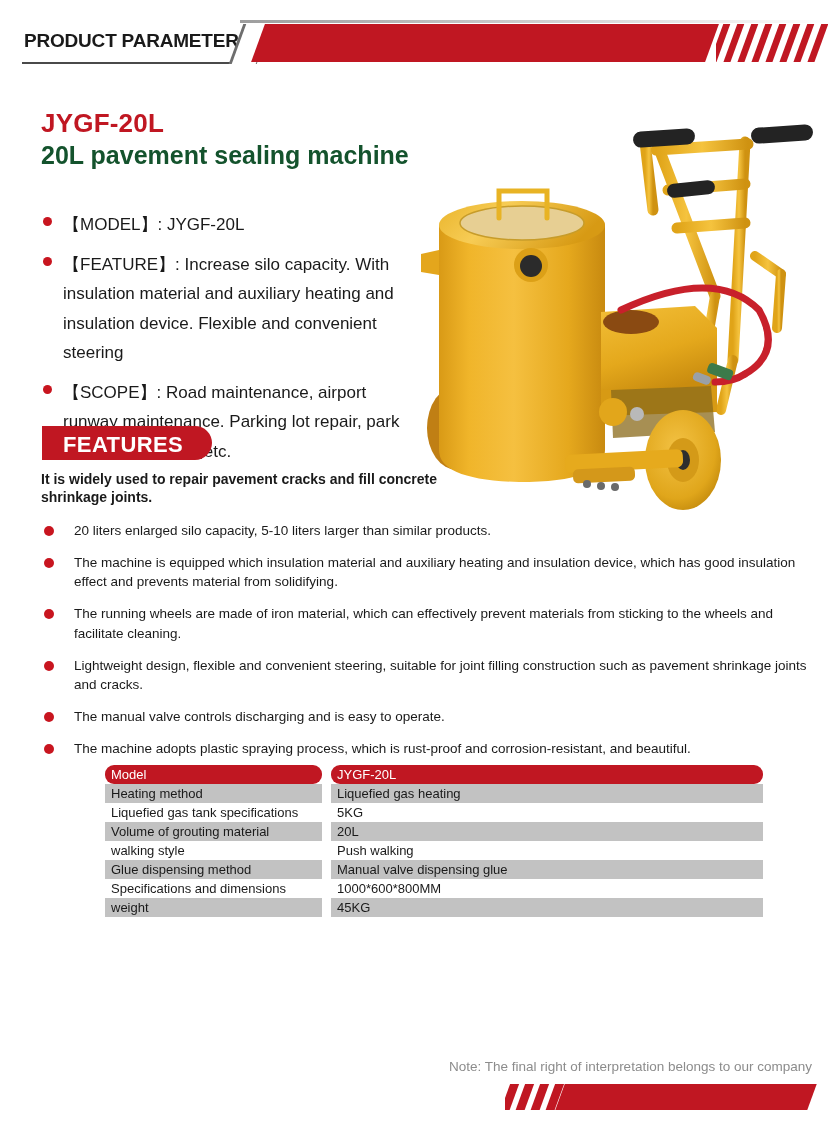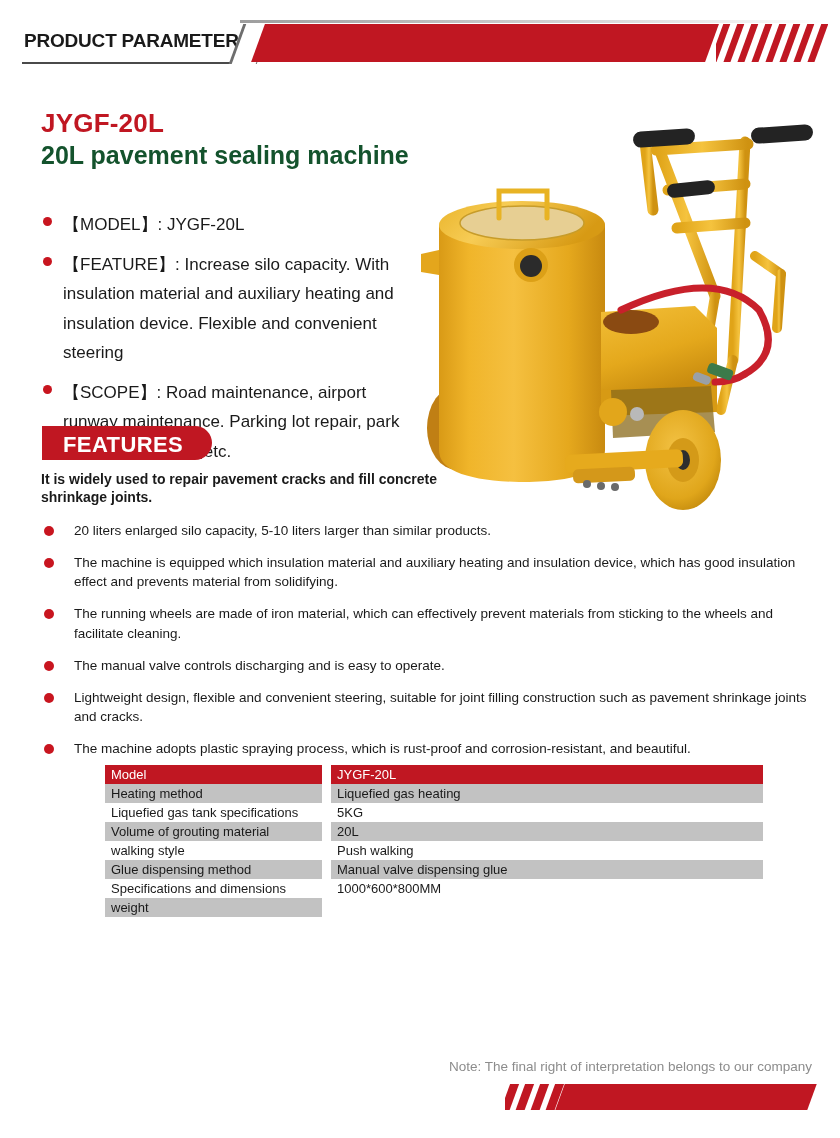--- a/index.html
+++ b/index.html
@@ -204,20 +204,21 @@
     white-space: nowrap;
   }
   .spec-row .cell-label { width: 217px; }
   .spec-row .cell-spacer { width: 9px; }
   .spec-row .cell-value { width: 432px; }
 
   .spec-row.head .cell-label,
   .spec-row.head .cell-value {
     background: #c01722;
     color: #ffffff;
+    border-radius: 9px;
   }
   .spec-row.shade .cell-label,
   .spec-row.shade .cell-value {
     background: #c2c2c2;
   }
   .spec-row.plain .cell-label,
   .spec-row.plain .cell-value {
     background: #ffffff;
   }
 
@@ -380,22 +381,22 @@
 </div>
 
 <div class="features-badge">
   <span>FEATURES</span>
 </div>
 <div class="features-intro">It is widely used to repair pavement cracks and fill concrete shrinkage joints.</div>
 <div class="feature-list">
     <div class="feature-item"><span class="dot"></span><span>20 liters enlarged silo capacity, 5-10 liters larger than similar products.</span></div>
     <div class="feature-item"><span class="dot"></span><span>The machine is equipped which insulation material and auxiliary heating and insulation device, which has good insulation effect and prevents material from solidifying.</span></div>
     <div class="feature-item"><span class="dot"></span><span>The running wheels are made of iron material, which can effectively prevent materials from sticking to the wheels and facilitate cleaning.</span></div>
+    <div class="feature-item"><span class="dot"></span><span>Lightweight design, flexible and convenient steering, suitable for joint filling construction such as pavement shrinkage joints and cracks.</span></div>
     <div class="feature-item"><span class="dot"></span><span>The manual valve controls discharging and is easy to operate.</span></div>
-    <div class="feature-item"><span class="dot"></span><span>Lightweight design, flexible and convenient steering, suitable for joint filling construction such as pavement shrinkage joints and cracks.</span></div>
     <div class="feature-item"><span class="dot"></span><span>The machine adopts plastic spraying process, which is rust-proof and corrosion-resistant, and beautiful.</span></div>
   </div>
 
 <div class="spec-table">
     <div class="spec-row head">
       <div class="cell-label">Model</div>
       <div class="cell-spacer"></div>
       <div class="cell-value">JYGF-20L</div>
     </div>
     <div class="spec-row shade">
@@ -424,20 +425,21 @@
       <div class="cell-value">Manual valve dispensing glue</div>
     </div>
     <div class="spec-row plain">
       <div class="cell-label">Specifications and dimensions</div>
       <div class="cell-spacer"></div>
       <div class="cell-value">1000*600*800MM</div>
     </div>
     <div class="spec-row shade">
       <div class="cell-label">weight</div>
       <div class="cell-spacer"></div>
+      <div class="cell-value">45KG</div>
     </div>
   </div>
 
 <div class="footer-note">Note: The final right of interpretation belongs to our company</div>
 <div class="footer-stripes">
     <i style="left: 0px;"></i>
     <i style="left: 15px;"></i>
     <i style="left: 30px;"></i>
     <i style="left: 45px;"></i>
   </div>

